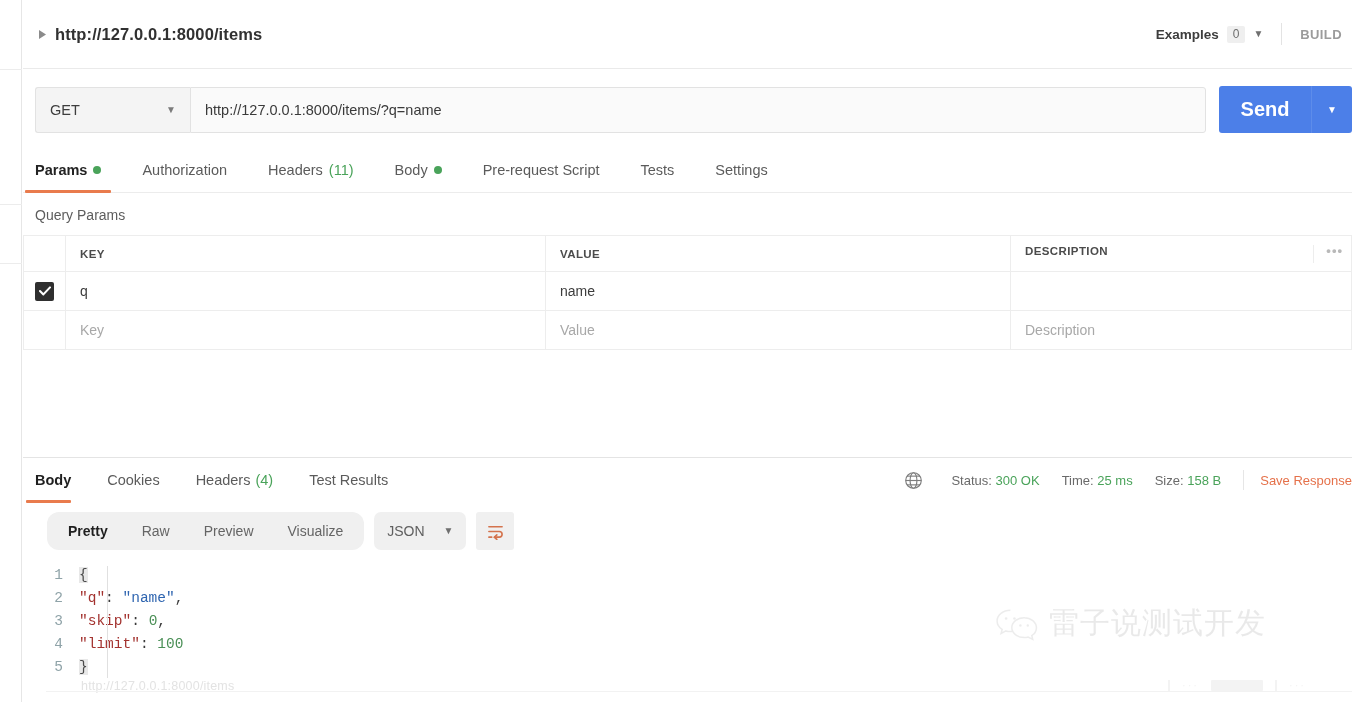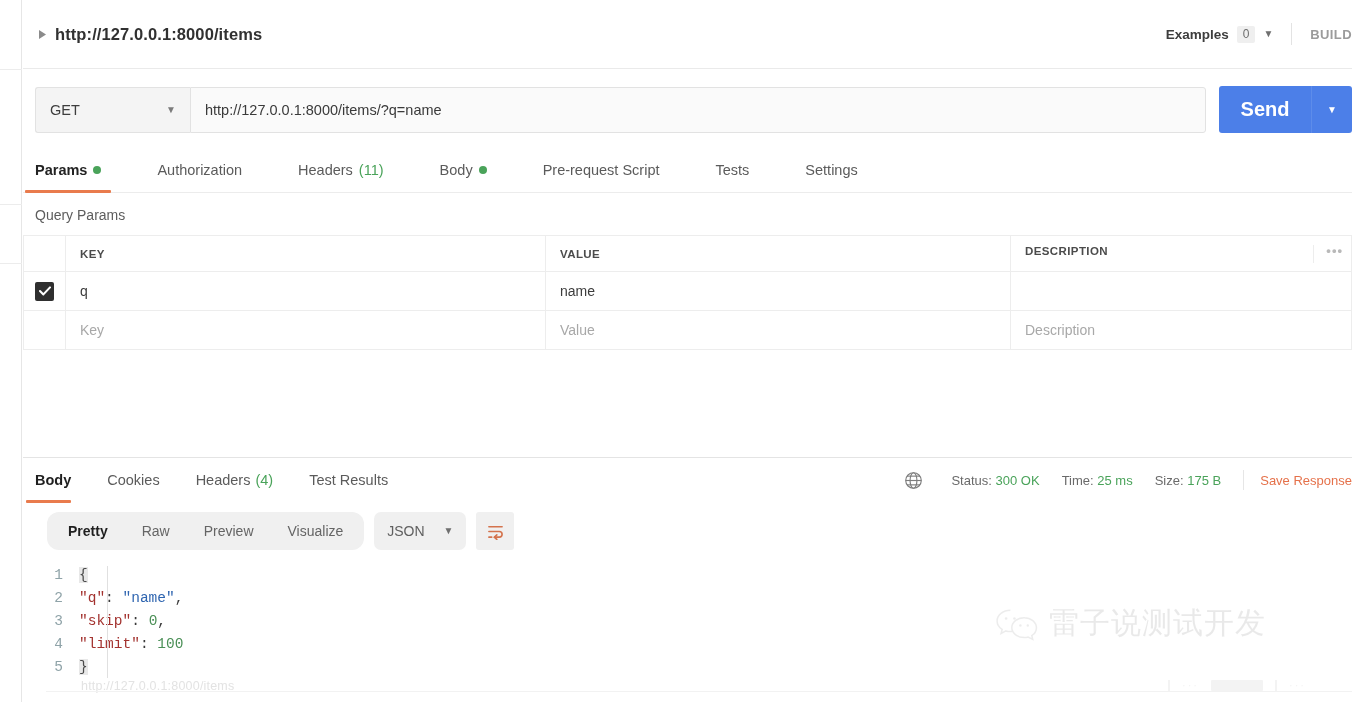--- a/index.html
+++ b/index.html
@@ -32,21 +32,21 @@
   .disclosure {
     width: 14px; height: 14px; display: inline-flex; align-items: center;
     justify-content: center; color: #8b8b8b; margin-right: 6px; flex: 0 0 auto;
   }
   .disclosure svg { display: block; }
   .req-title {
     font-size: 16.5px; font-weight: bold; color: #313131; letter-spacing: .1px;
   }
   .titlebar-right {
     margin-left: auto; display: flex; align-items: center; height: 100%;
-    padding-right: 0;
+    padding-right: 10px;
   }
   .examples-group {
     display: flex; align-items: center; gap: 8px; font-size: 13.5px; color: #4a4a4a;
   }
   .examples-label { font-weight: 600; color: #3d3d3d; }
   .examples-count {
     background: #efefef; color: #6d6d6d; border-radius: 2px;
     padding: 1px 6px; font-size: 12px; line-height: 15px;
   }
   .caret-sm { color: #6f6f6f; font-size: 10px; line-height: 1; }
@@ -83,21 +83,21 @@
     font-size: 20px; font-weight: bold; border-radius: 3px 0 0 3px;
   }
   .send-caret {
     width: 41px; height: 47px; background: #4c7fe8; color: #fff;
     display: flex; align-items: center; justify-content: center;
     border-radius: 0 3px 3px 0; border-left: 1px solid #5d8cea; font-size: 10px;
   }
 
   
   .req-tabs {
-    display: flex; align-items: flex-end; gap: 15px;
+    display: flex; align-items: flex-end; gap: 0;
     padding-left: 12px; height: 44px;
     border-bottom: 1px solid #ececec; position: relative;
   }
   .tab {
     position: relative; height: 44px; display: flex; align-items: center;
     gap: 6px; padding: 0 21px 0 0; margin-right: 20px;
     font-size: 14.5px; color: #5b5b5b; white-space: nowrap;
   }
   .tab:first-child { padding-left: 0; }
   .tab.active { color: #232323; font-weight: bold; }
@@ -387,21 +387,21 @@
           <span class="meta-item">
             <span>Status:</span>
             <span class="v">300 OK</span>
           </span>
           <span class="meta-item">
             <span>Time:</span>
             <span class="v">25 ms</span>
           </span>
           <span class="meta-item">
             <span>Size:</span>
-            <span class="v">175 B</span>
+            <span class="v">158 B</span>
           </span>
           <span class="meta-sep"></span>
           <span class="save-resp">Save Response</span>
         </div>
       </div>
 
       <div class="body-toolbar">
         <div class="seg">
           <span class="seg-item active">Pretty</span>
           <span class="seg-item">Raw</span>

